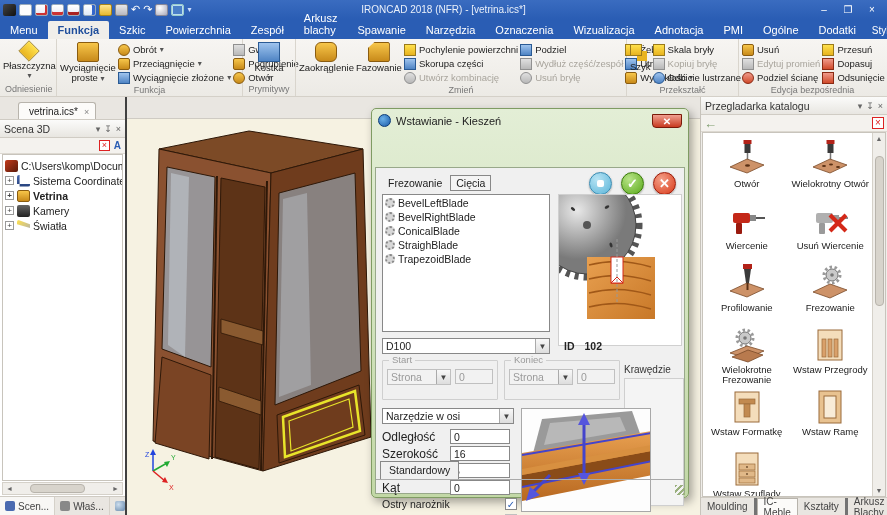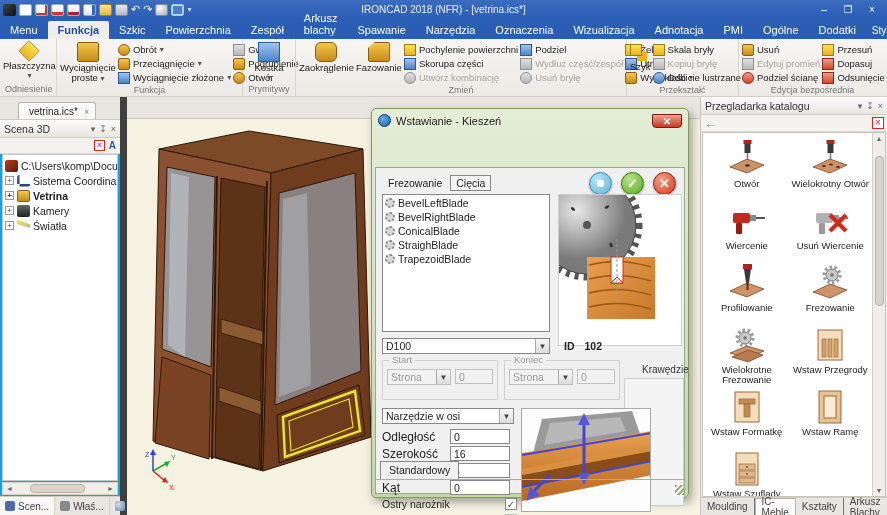--- a/index.html
+++ b/index.html
@@ -35,21 +35,21 @@
   .ic-gold { background:linear-gradient(#ffe14d,#e8b31f); border:1px solid #9a7a1a; }
   .ic-golddk { background:linear-gradient(#f7c64a,#c88a1a); border:1px solid #8a5c10; border-radius:2px; }
   .ic-blue { background:linear-gradient(#9fc4ee,#4f84c4); border:1px solid #2a5a94; }
   .ic-red { background:linear-gradient(#f09a8a,#d04a2a); border:1px solid #8a2a14; }
   .ic-gray { background:linear-gradient(#e0e0e0,#b8b8b8); border:1px solid #909090; }
   .ic-round { border-radius:50%; }
   .ic-diamond { transform:rotate(45deg) scale(.85); }
 
   
   .content { position:absolute; top:97px; left:0; right:0; bottom:0; display:flex; }
-  .leftcol { width:127px; display:flex; flex-direction:column; background:#0ea5e9; border-right:7px solid #404040; }
+  .leftcol { width:127px; display:flex; flex-direction:column; background:#ffffff; border-right:2px solid #404040; }
   .doc-tabstrip { height:23px; background:#e9e6e1; border-bottom:1px solid #cfcbc3; display:flex; align-items:flex-end; }
   .doc-tab { background:#fcfbf9; border:1px solid #b8b4ac; border-bottom:none; border-radius:3px 3px 0 0; padding:3px 6px 2px 10px; font-size:10px; display:flex; gap:6px; align-items:center; margin-left:18px; }
   .panel-head { height:18px; display:flex; align-items:center; background:linear-gradient(#fbfbfa,#e8e6e1); border-bottom:1px solid #d0ccc4; padding:0 4px; font-size:10.5px; color:#333; }
   .panel-head .ph-icons { margin-left:auto; display:flex; gap:4px; color:#666; font-size:9px; }
   .mini-toolbar { height:16px; display:flex; justify-content:flex-end; align-items:center; gap:4px; padding-right:4px; background:#f4f2ee; border-bottom:1px solid #ddd9d1; }
   .tree { flex:1; background:#fff; border:1px solid #c8c4bc; margin:0 2px; padding:3px 2px; overflow:hidden; }
   .titem { display:flex; align-items:center; gap:3px; height:15px; white-space:nowrap; font-size:10.5px; }
   .texp { width:9px; height:9px; border:1px solid #999; background:#fff; font-size:8px; line-height:7px; text-align:center; color:#444; flex:0 0 9px; }
   .tico { width:13px; height:12px; flex:0 0 13px; border-radius:2px; }
   .hscroll { height:13px; margin:1px 2px; background:#f0eeea; border:1px solid #d5d1c9; display:flex; align-items:center; }
@@ -68,21 +68,21 @@
   .cat-toolbar { height:17px; display:flex; align-items:center; padding:0 3px; background:#f4f2ee; border-bottom:1px solid #ddd9d1; }
   .back-arrow { color:#7a9a6a; font-size:13px; line-height:13px; }
   .cat-close { margin-left:auto; color:#d22; border:1px solid #d22; width:12px; height:12px; line-height:10px; text-align:center; font-size:10px; background:#fff; }
   .cat-scrollwrap { flex:1; display:flex; background:#fff; border:1px solid #c8c4bc; margin:0 1px; overflow:hidden; }
   .cat-grid { flex:1; display:grid; grid-template-columns:1fr 1fr; align-content:start; padding:4px 0 0 2px; }
   .cat-item { height:62px; display:flex; flex-direction:column; align-items:center; justify-content:flex-start; text-align:center; font-size:9.5px; line-height:10px; color:#222; padding-top:2px; }
   .vscroll { width:13px; background:#f0eeea; border-left:1px solid #d5d1c9; display:flex; flex-direction:column; align-items:center; }
   .vthumb { width:9px; flex:0 0 150px; background:#d8d4cc; border:1px solid #b8b4ac; border-radius:4px; margin-top:12px; }
   .varrow { font-size:7px; color:#666; padding:2px 0; }
   .cat-tabs { height:18px; display:flex; align-items:stretch; background:#e9e6e1; border-top:1px solid #cfcbc3; font-size:10px; }
-  .ctab { display:flex; align-items:center; padding:0 6px; border-right:1px solid #737373; color:#444; }
+  .ctab { display:flex; align-items:center; padding:0 6px; border-right:3px solid #737373; color:#444; }
   .ctab.active { background:#fcfbf9; border:1px solid #b8b4ac; border-bottom:none; }
   .ctab-more { margin-left:auto; padding:0 5px; display:flex; align-items:center; color:#666; font-size:8px; }
 
   
   .dialog { position:absolute; left:371px; top:108px; width:318px; height:390px; z-index:20;
     background:linear-gradient(#e3eed6,#c2d8a6); border:1px solid #7f9b63; border-radius:5px;
     box-shadow:3px 4px 10px rgba(0,0,0,.35); padding:3px; display:flex; flex-direction:column;gap:36px; }
   .dlg-title { height:19px; display:flex; align-items:center; gap:5px; padding:0 3px 2px; font-size:11px; color:#222; }
   .globe { width:13px; height:13px; border-radius:50%; background:radial-gradient(circle at 35% 35%, #6ab0e8, #1a5aa8); border:1px solid #0a3a78; }
   .dlg-close { margin-left:auto; width:30px; height:14px; background:linear-gradient(#f0a090,#c83a20); border:1px solid #7a1a0a; border-radius:0 0 4px 4px; color:#fff; font-size:10px; line-height:13px; text-align:center; font-weight:bold; }
@@ -104,21 +104,21 @@
   .size-row { position:absolute; left:6px; top:170px; width:300px; display:flex; align-items:center; }
   .dd { background:#fff; border:1px solid #888; height:16px; display:flex; align-items:center; font-size:10.5px; padding-left:3px; position:relative; }
   .dd .dda { margin-left:auto; width:14px; height:100%; border-left:1px solid #aaa; background:linear-gradient(#f8f8f8,#ddd); text-align:center; font-size:8px; line-height:15px; color:#444; }
   .dd-size { width:168px; }
   .id-label { margin-left:14px; font-weight:bold; font-size:10.5px; display:flex; gap:10px; }
   .fgroup { position:absolute; top:192px; height:40px; border:1px solid #cfcfcf; border-radius:1px; padding:2px 4px; color:#9a9a9a; }
   .fgroup .fg-label { position:absolute; top:-7px; left:6px; background:#f0f0f0; padding:0 3px; font-size:9.5px; }
   .fgroup .fg-row { display:flex; gap:4px; margin-top:6px; }
   .dd.disabled, .tin.disabled { background:#f2f2f2; color:#9a9a9a; border-color:#c0c0c0; }
   .tin { background:#fff; border:1px solid #888; height:15px; font-size:10.5px; padding:0 3px; line-height:14px; }
-  .krawedzie { position:absolute; left:248px; top:196px; width:60px; font-size:10px; color:#333;margin-left:18px; }
+  .krawedzie { position:absolute; left:248px; top:196px; width:60px; font-size:10px; color:#333; }
   .kraw-box { position:absolute; left:248px; top:210px; width:60px; height:128px; background:#f4f4f4; border:1px solid #cfcfcf; }
   .params { position:absolute; left:6px; top:240px; width:135px; }
   .dd-tool { width:132px; margin-bottom:4px; }
   .prow { display:flex; align-items:center; height:17px; }
   .prow .plabel { width:68px; font-size:12px; }
   .prow .tin { width:60px; }
   .cbrow { display:flex; align-items:center; height:16px; font-size:10.5px; }
   .cbrow .cb { margin-left:auto; width:12px; height:12px; background:#fff; border:1px solid #888; font-size:10px; line-height:11px; text-align:center; color:#2a5db4; }
   .cbrow.disabled { color:#a8a8a8; }
   .cbrow.disabled .cb { border-color:#c0c0c0; background:#f2f2f2; }

